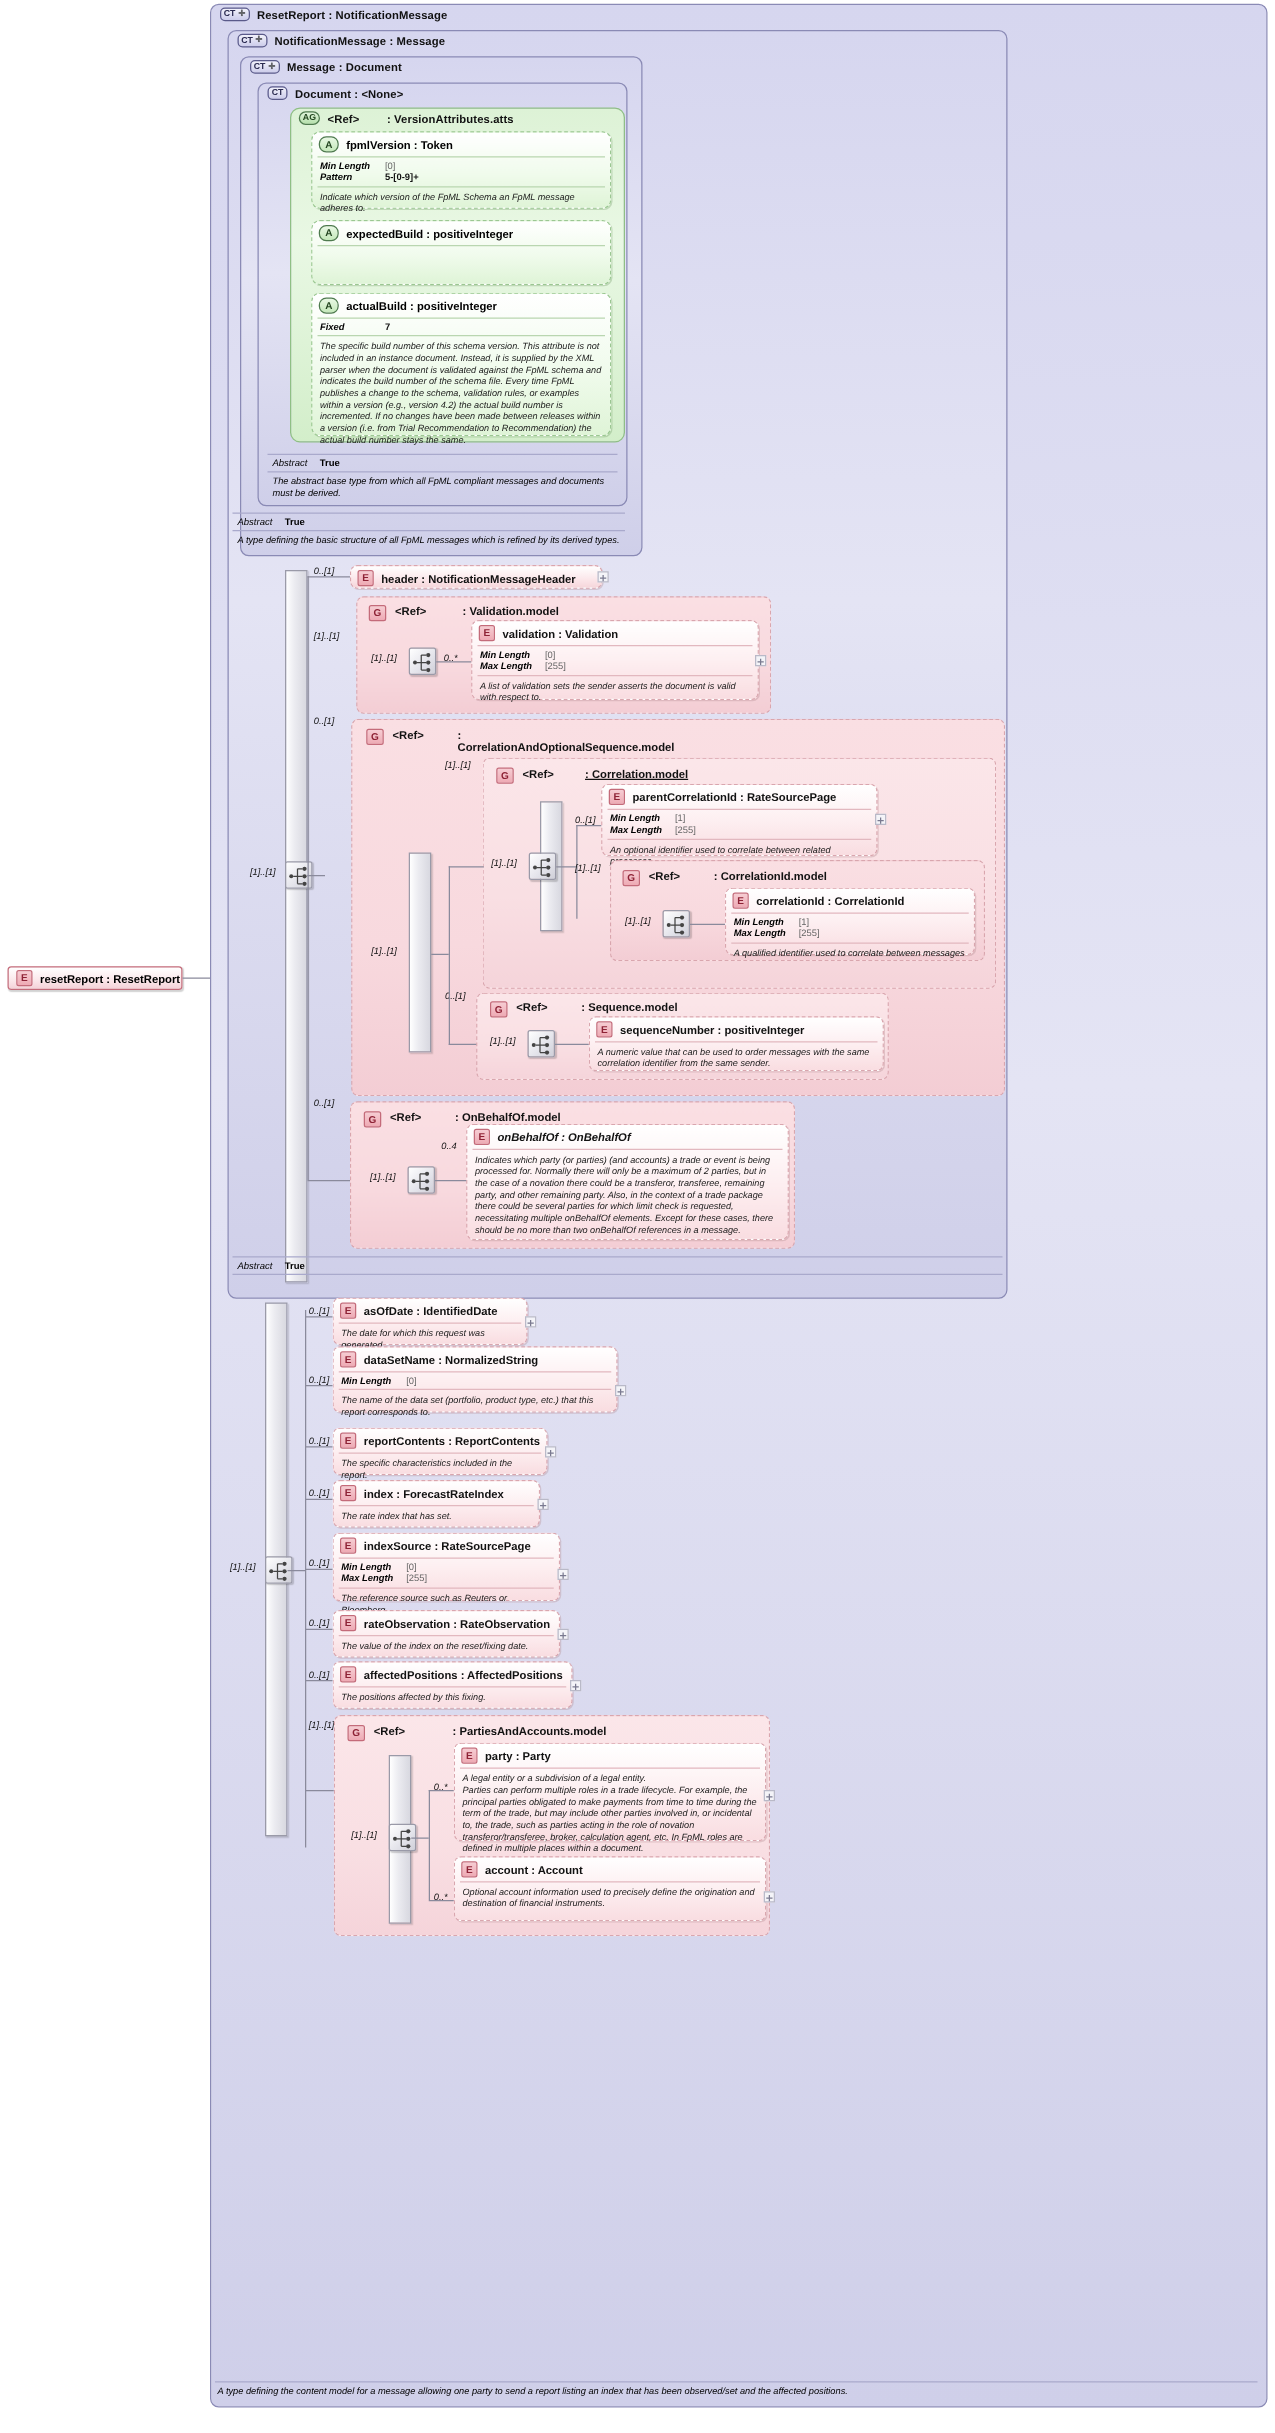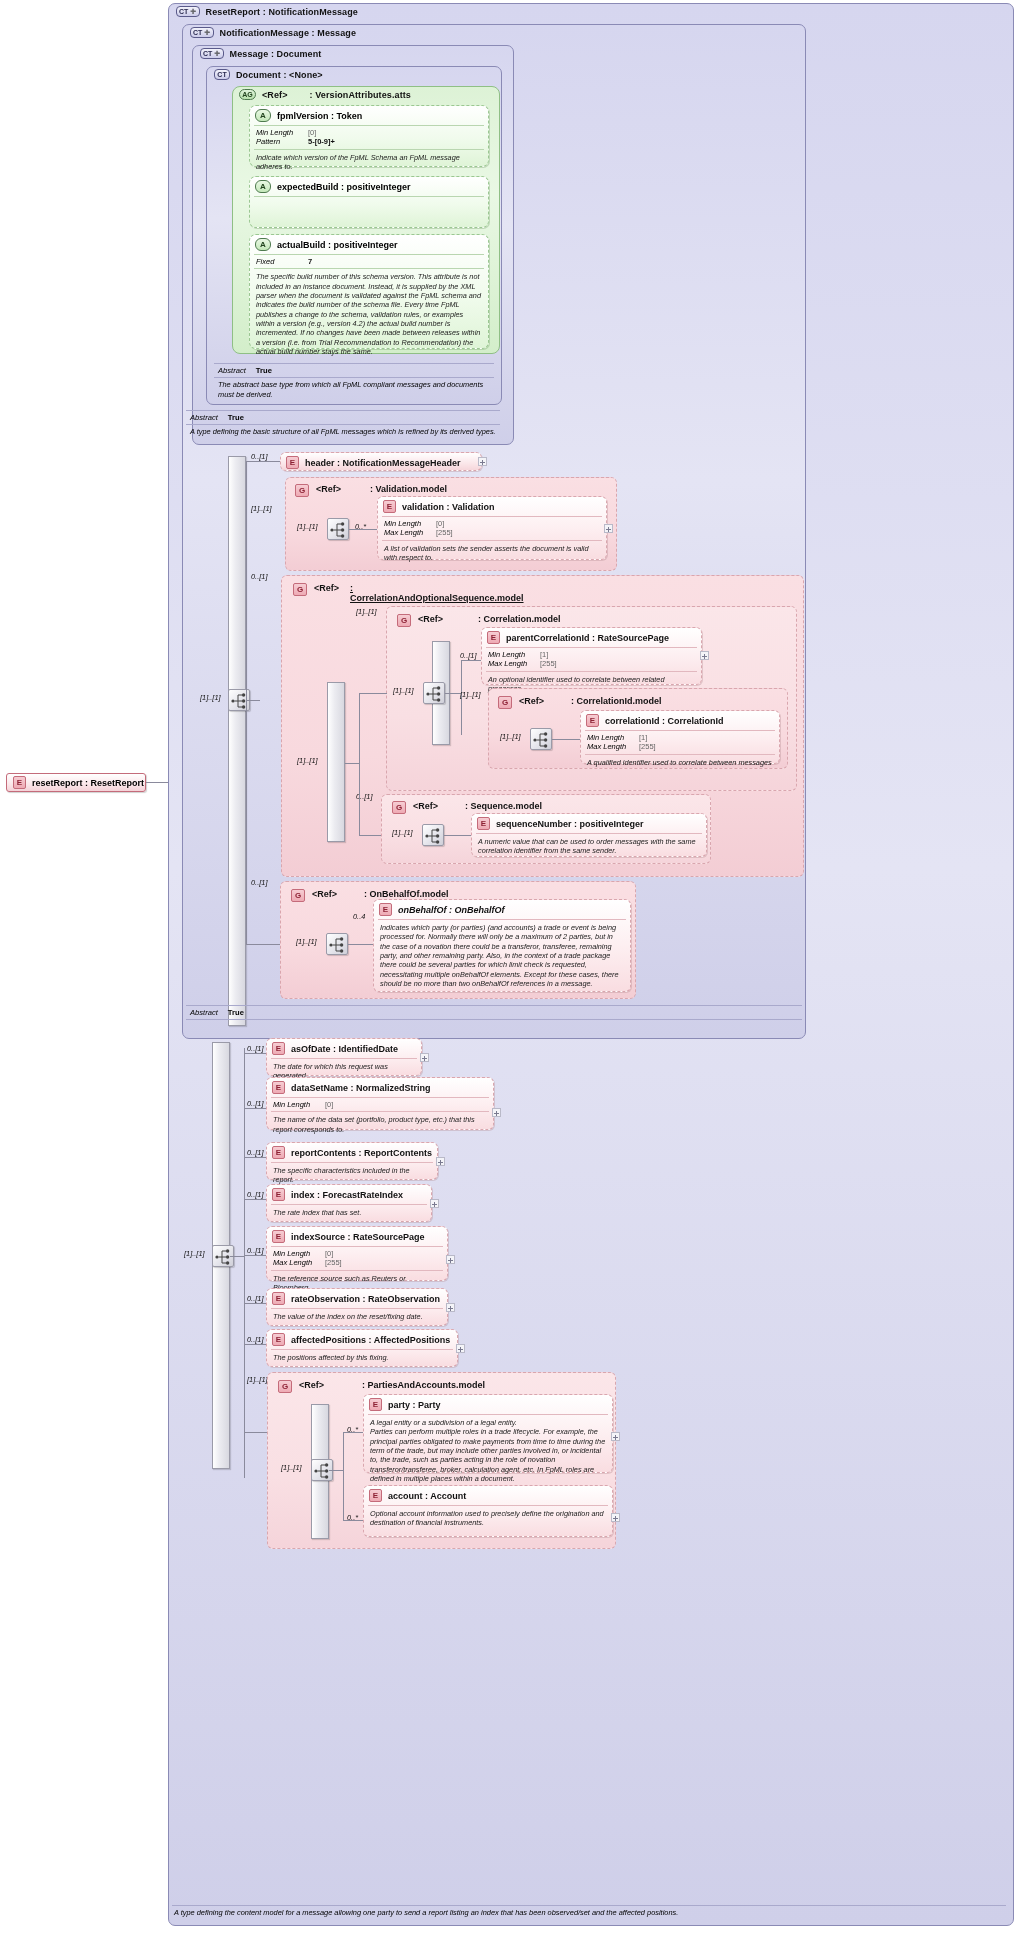--- a/index.html
+++ b/index.html
@@ -73,21 +73,21 @@
     box-shadow:1px 1px 0 rgba(120,160,110,.35);
   }
   .attr-title {
     display:flex; align-items:center; gap:6px;
     padding:3px 6px 3px 5px; font-weight:bold; font-size:9px; white-space:nowrap;
   }
   .rule { height:1px; background:#b9d6b0; margin:0 4px; }
   .rule-r { height:1px; background:#e2b8bf; margin:0 4px; }
   .facets { padding:2px 6px 2px 6px; font-size:7.5px; }
   .facets .row { display:flex; gap:4px; line-height:1.25; }
-  .facets .fname { font-style:italic; width:48px; }
+  .facets .fname { font-style:italic; width:48px;font-weight:bold; }
   .facets .fval { color:#666; }
   .facets .fval.dark { color:#111; font-weight:bold; }
   .desc {
     padding:3px 6px 4px 6px; font-style:italic; font-size:7.3px;
     line-height:1.28; color:#1a1a1a;
   }
 
   
   .e-box {
     position:absolute;
@@ -352,33 +352,33 @@
 </div>
 <div class="card" style="left:297px; top:522px;">[1]..[1]</div>
 <div class="card" style="left:355px; top:522px;">0..*</div>
 <div class="ln h" style="left:349px; top:529px; width:28px;"></div>
 
 <div class="card" style="left:251px; top:572px;">0..[1]</div>
 <div class="g-box" style="left:281px; top:575px; width:523px; height:302px;"></div>
 <div class="g-title abs" style="left:288px; top:579px; width:250px;">
   <span class="badge badge-g">G</span>
   <span class="lbl">&lt;Ref&gt;</span>
-  <span class="lbl" style="margin-left:4px; max-width:140px;text-decoration:underline;">: CorrelationAndOptionalSequence.model</span>
+  <span class="lbl" style="margin-left:20px; max-width:140px;">: CorrelationAndOptionalSequence.model</span>
 </div>
 
 <div class="vbar" style="left:327px; top:682px; width:18px; height:160px;"></div>
 <div class="card" style="left:297px; top:756px;">[1]..[1]</div>
 <div class="ln h" style="left:345px; top:763px; width:14px;"></div>
 
 <div class="card" style="left:356px; top:607px;">[1]..[1]</div>
 <div class="g-box light" style="left:386px; top:606px; width:411px; height:185px;"></div>
 <div class="g-title abs" style="left:392px; top:610px;">
   <span class="badge badge-g">G</span>
   <span class="lbl">&lt;Ref&gt;</span>
-  <span class="lbl" style="margin-left:28px;">: Correlation.model</span>
+  <span class="lbl" style="margin-left:18px;text-decoration:underline;">: Correlation.model</span>
 </div>
 
 <div class="vbar" style="left:432px; top:641px; width:18px; height:104px;"></div>
 <div class="seq" style="left:423px; top:682px;">
   <svg width="22" height="22" viewBox="0 0 22 22" aria-hidden="true">
     <circle cx="4" cy="11" r="1.6" fill="#444"></circle>
     <path d="M5.6 11 H9 M9 11 V5 M9 11 V17 M9 5 H13 M9 11 H13 M9 17 H13" stroke="#444" stroke-width="1" fill="none"></path>
     <circle cx="14.6" cy="5" r="1.7" fill="#444"></circle>
     <circle cx="14.6" cy="11" r="1.7" fill="#444"></circle>
     <circle cx="14.6" cy="17" r="1.7" fill="#444"></circle>

